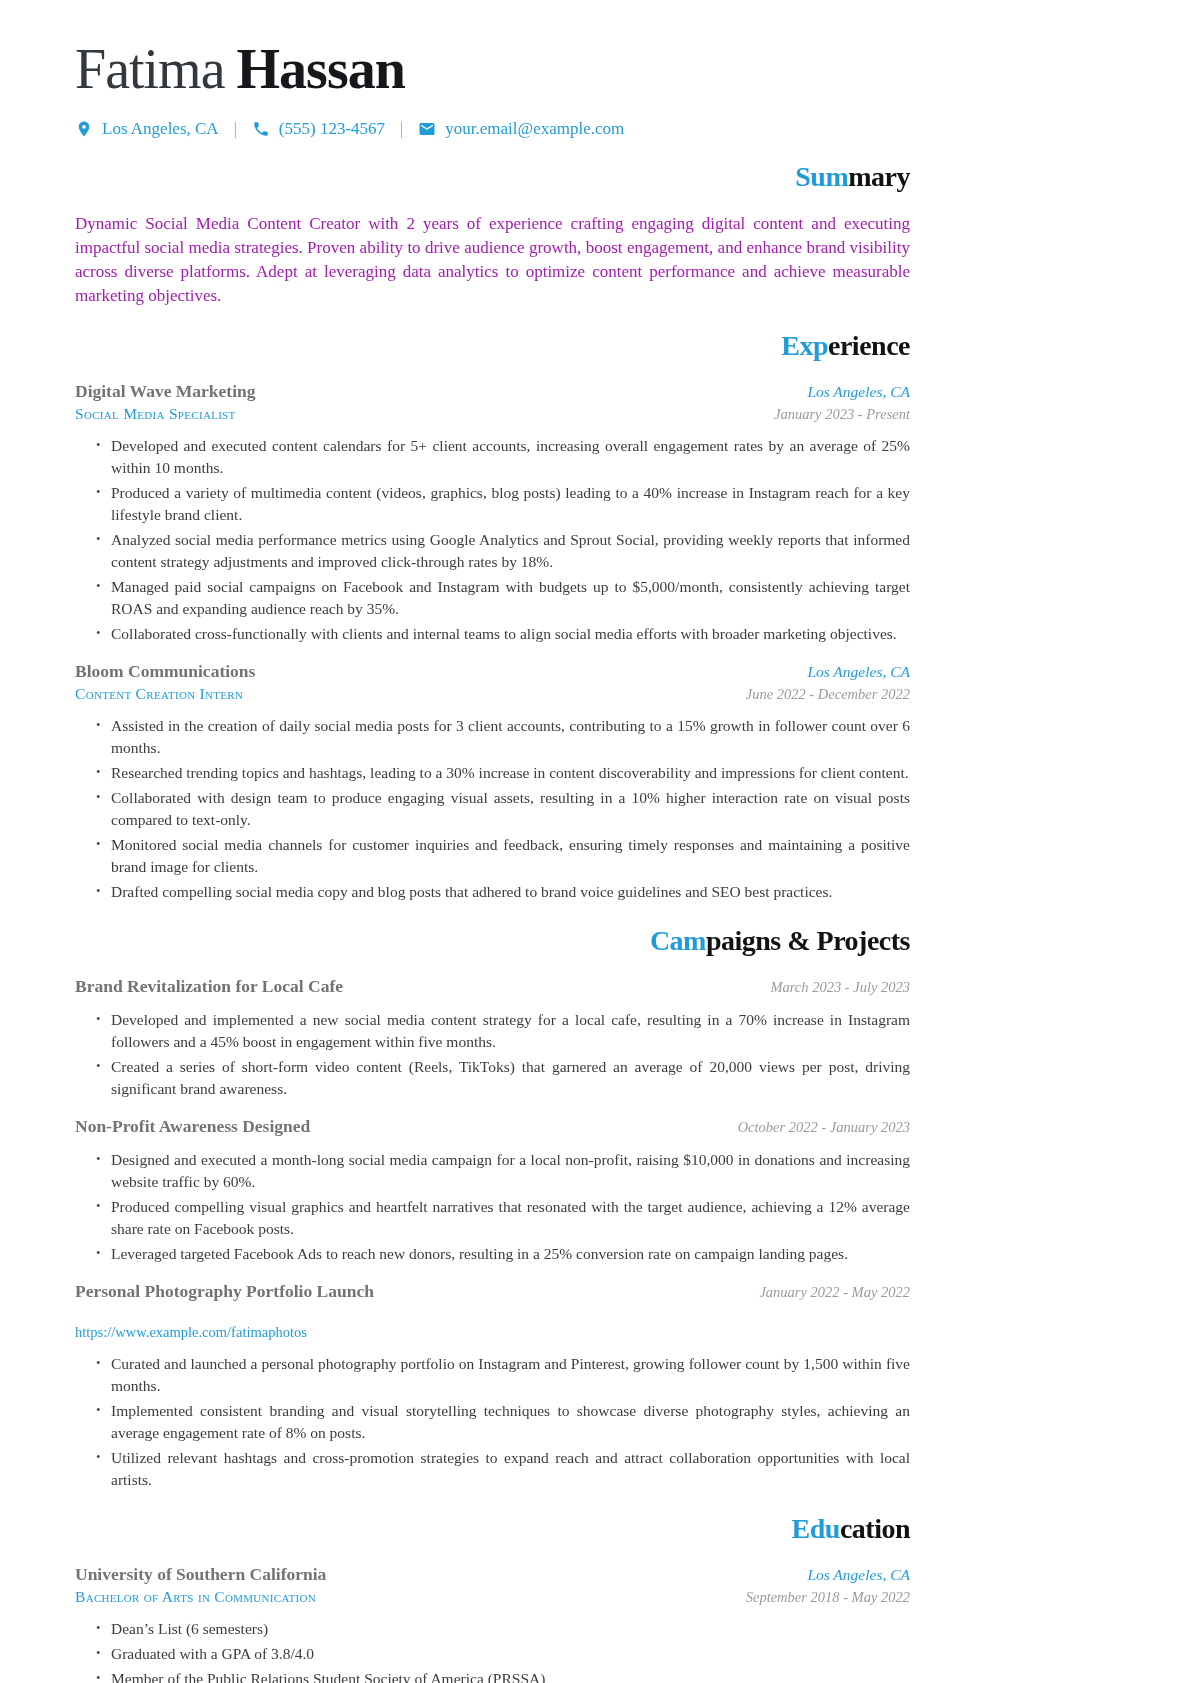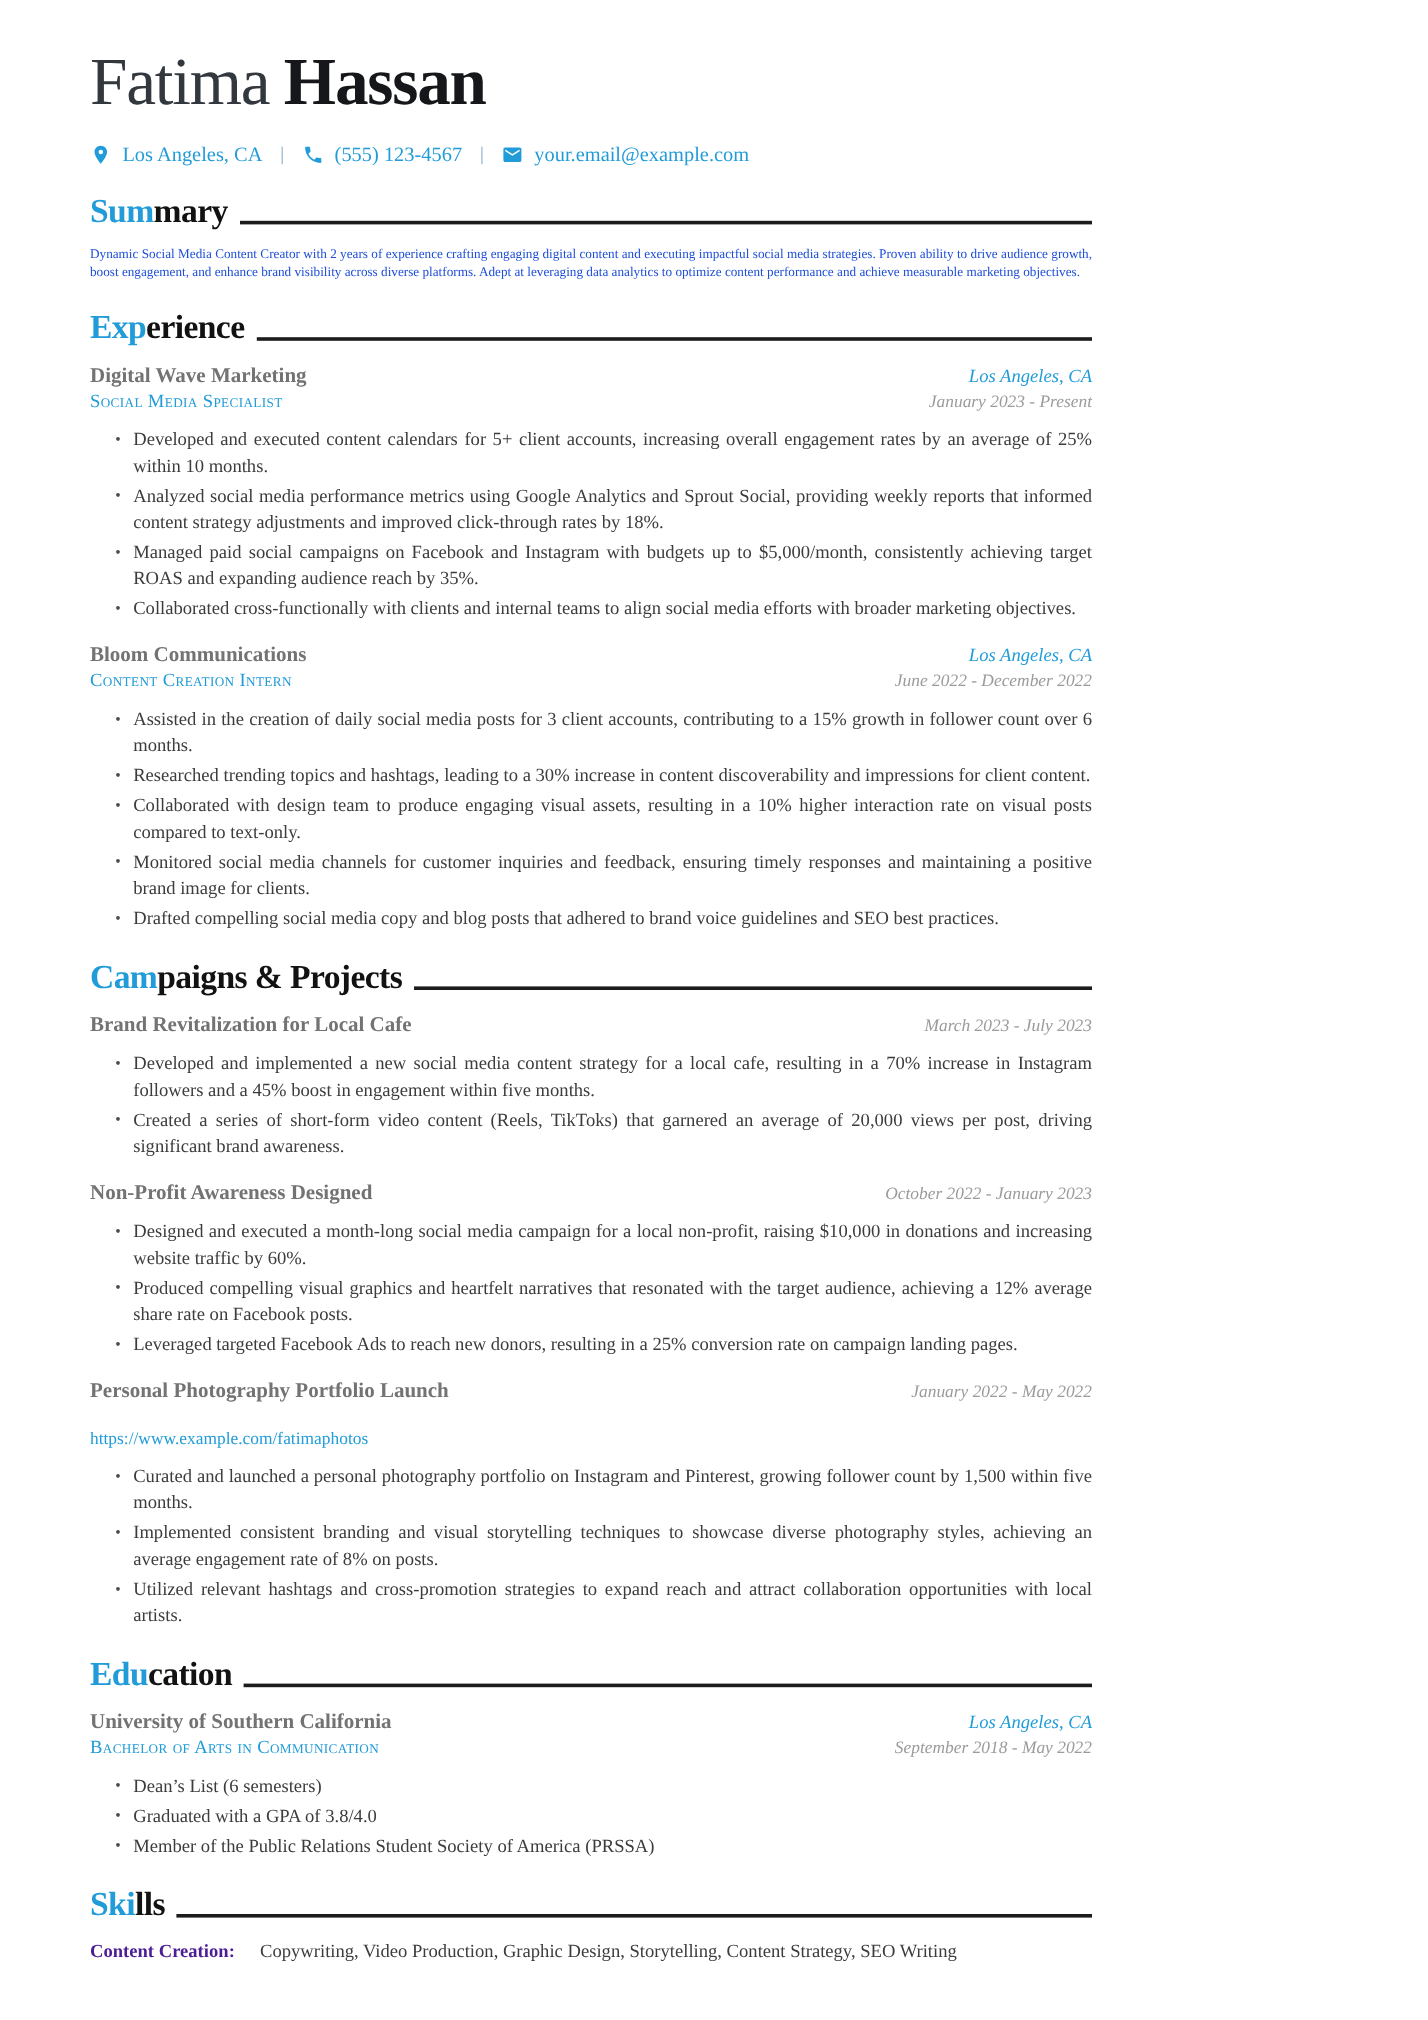--- a/index.html
+++ b/index.html
@@ -31,41 +31,41 @@
     gap: 15px;
     font-size: 17px;
     color: var(--accent, #219cd8);
     margin-bottom: 6px;
   }
   .citem { display: flex; align-items: center; gap: 9px; }
   .citem svg { width: 18px; height: 18px; fill: var(--accent, #219cd8); flex: 0 0 auto; }
   .sep { color: #85a8c2; font-size: 16px; }
 
   
-  .sec-head { display: flex; align-items: flex-end; margin: 24px 0 14px 0; }
+  .sec-head { display: flex; align-items: flex-end; margin: 24px 0 14px 0; flex-direction: column; }
   .sec-head h2 {
     margin: 0;
     font-size: 28px;
     font-weight: 700;
     line-height: 1;
     color: #121212;
     white-space: nowrap;
     letter-spacing: -0.5px;
   }
   .sec-head h2 .accent { color: var(--accent, #219cd8); }
   .sec-head .rule { flex: 1; border-bottom: 3px solid #1c1c1c; margin: 0 0 4px 10px; }
 
   
   .summary-text {
     margin: 0;
-    font-size: 11px;
+    font-size: 17px;
     line-height: 1.42;
     text-align: justify;
     hyphens: auto;
-    color: #1d4ed8;
+    color: #a21caf;
   }
 
   .entry { margin-bottom: 16px; }
   .erow { display: flex; justify-content: space-between; align-items: baseline; }
   .company { font-size: 17.5px; font-weight: 700; color: #737373; }
   .loc     { font-size: 15.5px; font-style: italic; color: var(--accent, #219cd8); }
   .role    { font-size: 15.5px; color: var(--accent, #219cd8); font-variant: small-caps; letter-spacing: 0.3px; margin-top: 3px; }
   .dates   { font-size: 14.5px; font-style: italic; color: #9b9b9b; }
   .plink   { display: inline-block; margin-top: 22px; font-size: 14.5px; color: var(--accent, #219cd8); text-decoration: none; }
 
@@ -136,20 +136,21 @@
     <div class="erow">
       <span class="company">Digital Wave Marketing</span>
       <span class="loc">Los Angeles, CA</span>
     </div>
     <div class="erow">
       <span class="role">Social Media Specialist</span>
       <span class="dates">January 2023 - Present</span>
     </div>
     <ul class="bullets">
       <li>Developed and executed content calendars for 5+ client accounts, increasing overall engagement rates by an average of 25% within 10 months.</li>
+      <li>Produced a variety of multimedia content (videos, graphics, blog posts) leading to a 40% increase in Instagram reach for a key lifestyle brand client.</li>
       <li>Analyzed social media performance metrics using Google Analytics and Sprout Social, providing weekly reports that informed content strategy adjustments and improved click-through rates by 18%.</li>
       <li>Managed paid social campaigns on Facebook and Instagram with budgets up to $5,000/month, consistently achieving target ROAS and expanding audience reach by 35%.</li>
       <li>Collaborated cross-functionally with clients and internal teams to align social media efforts with broader marketing objectives.</li>
     </ul>
   </div>
 
   <div class="entry">
     <div class="erow">
       <span class="company">Bloom Communications</span>
       <span class="loc">Los Angeles, CA</span>

